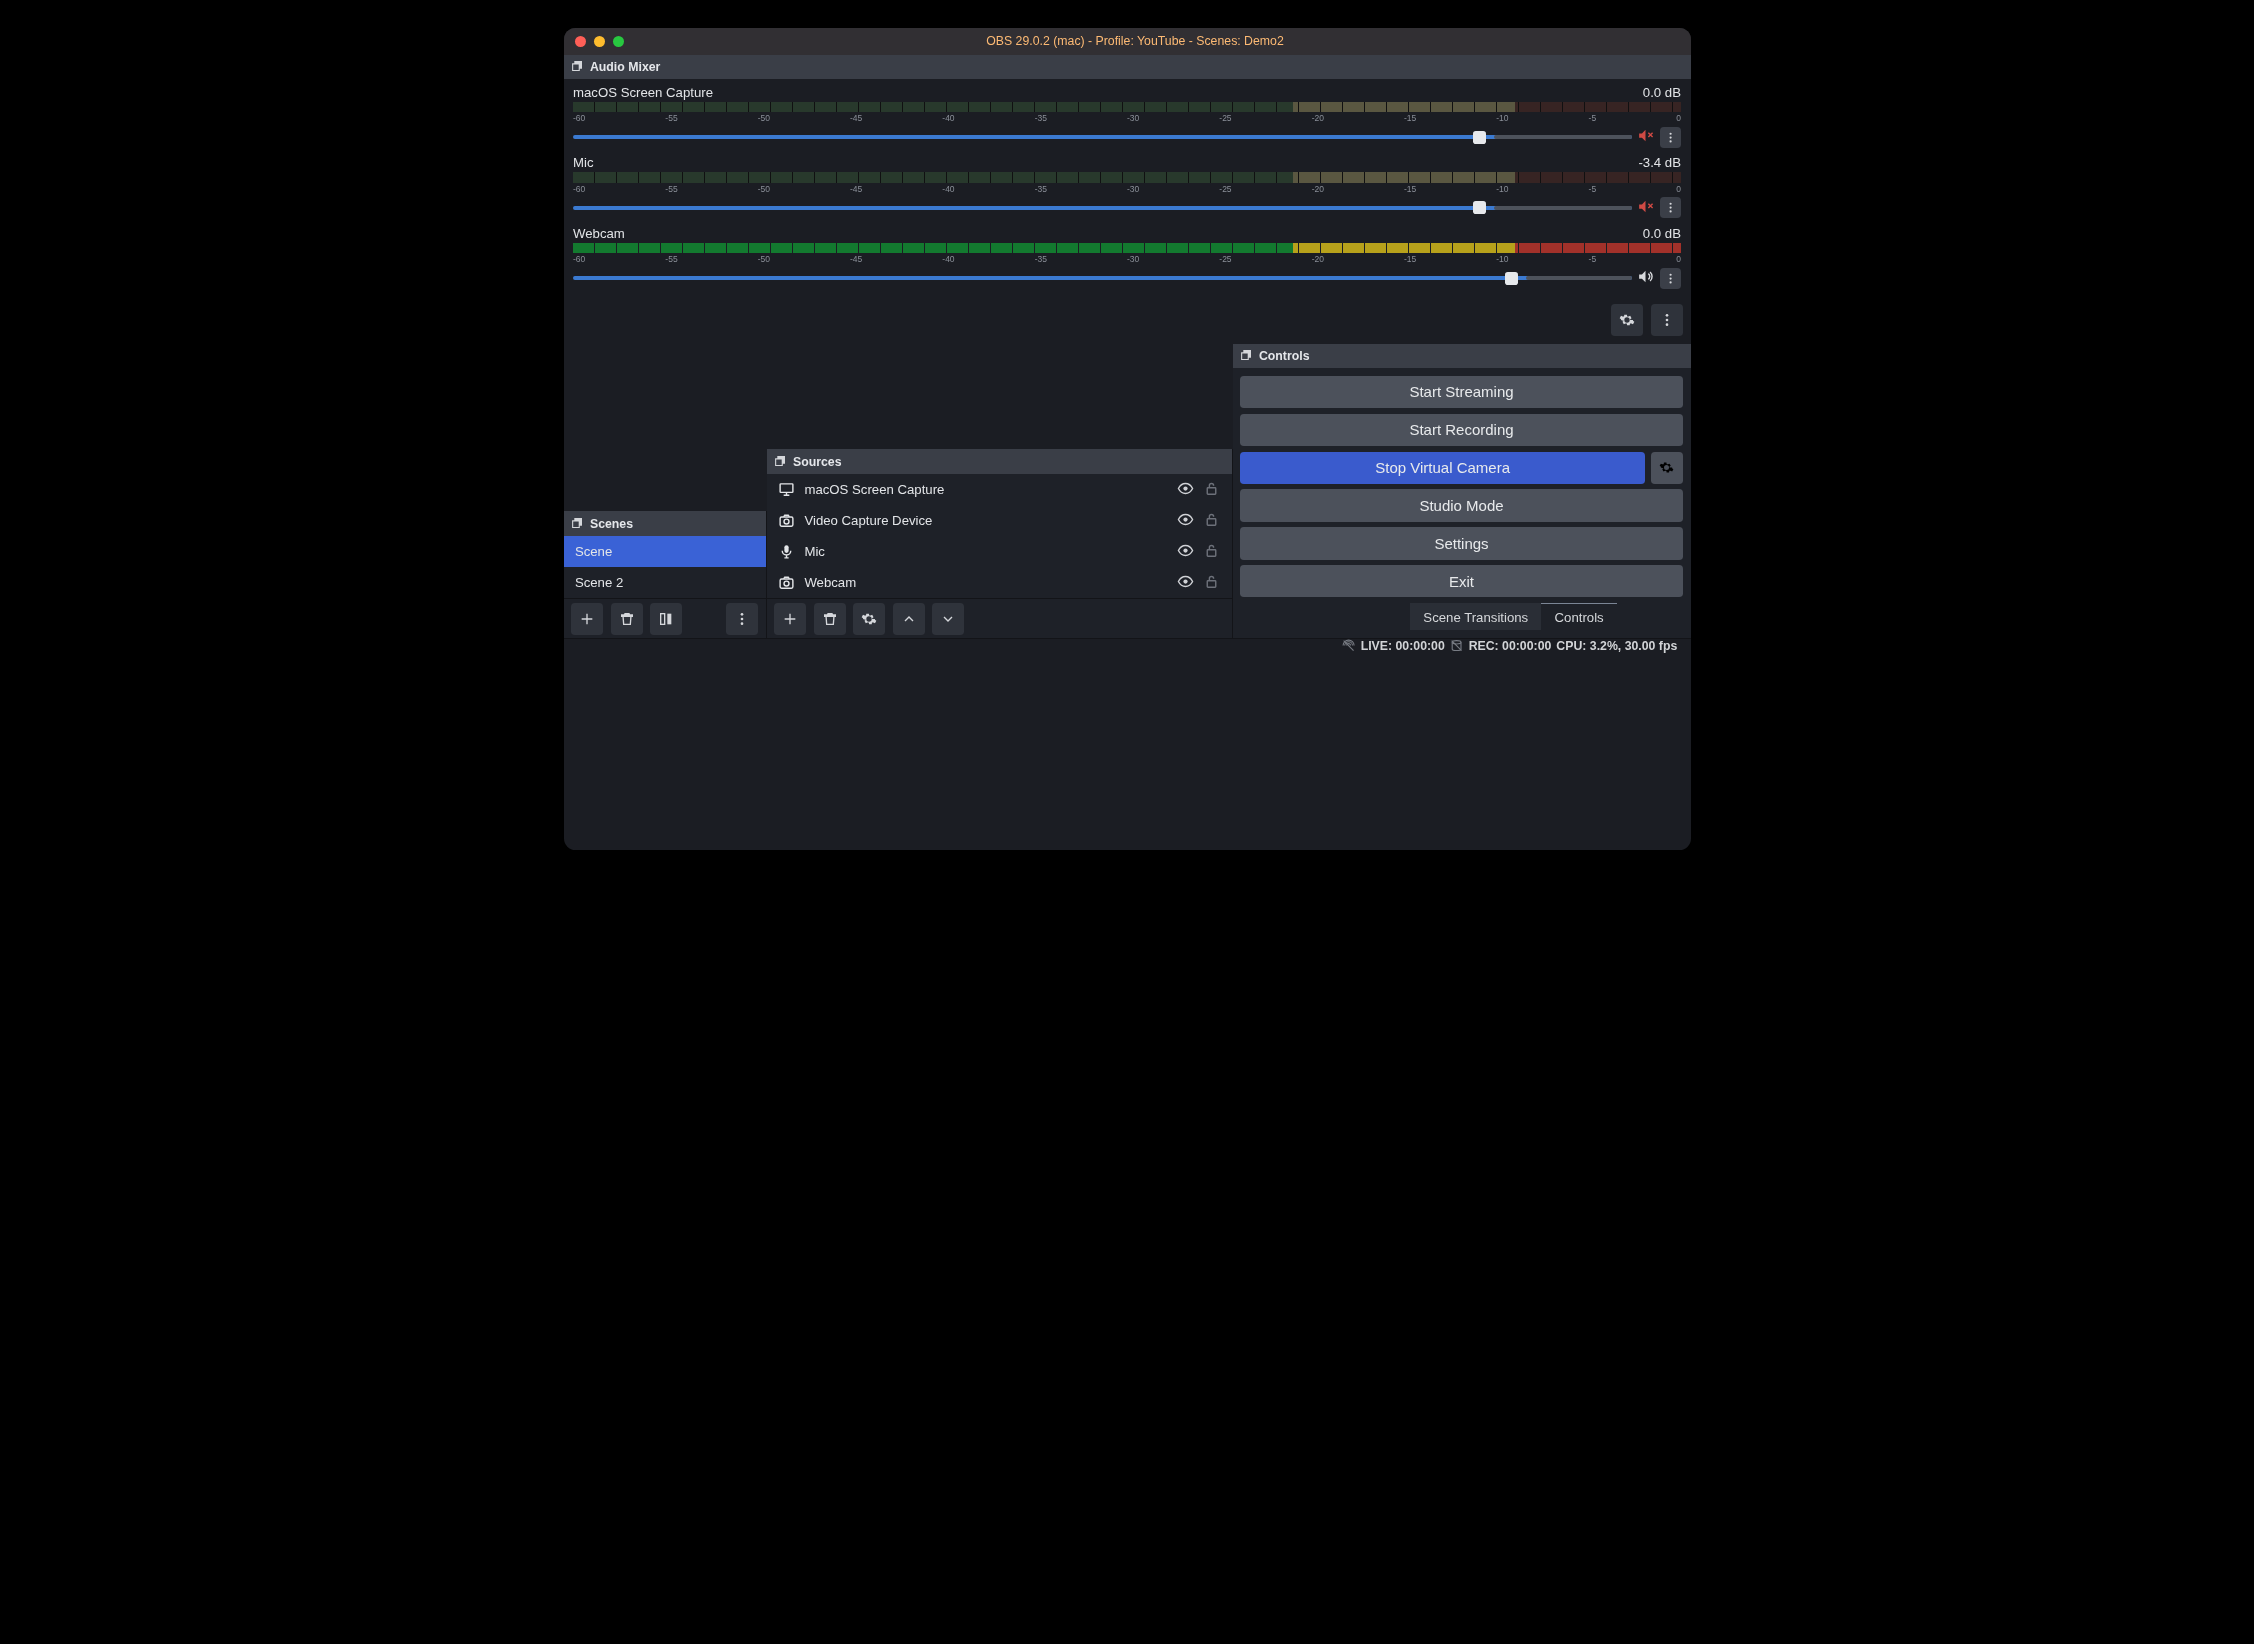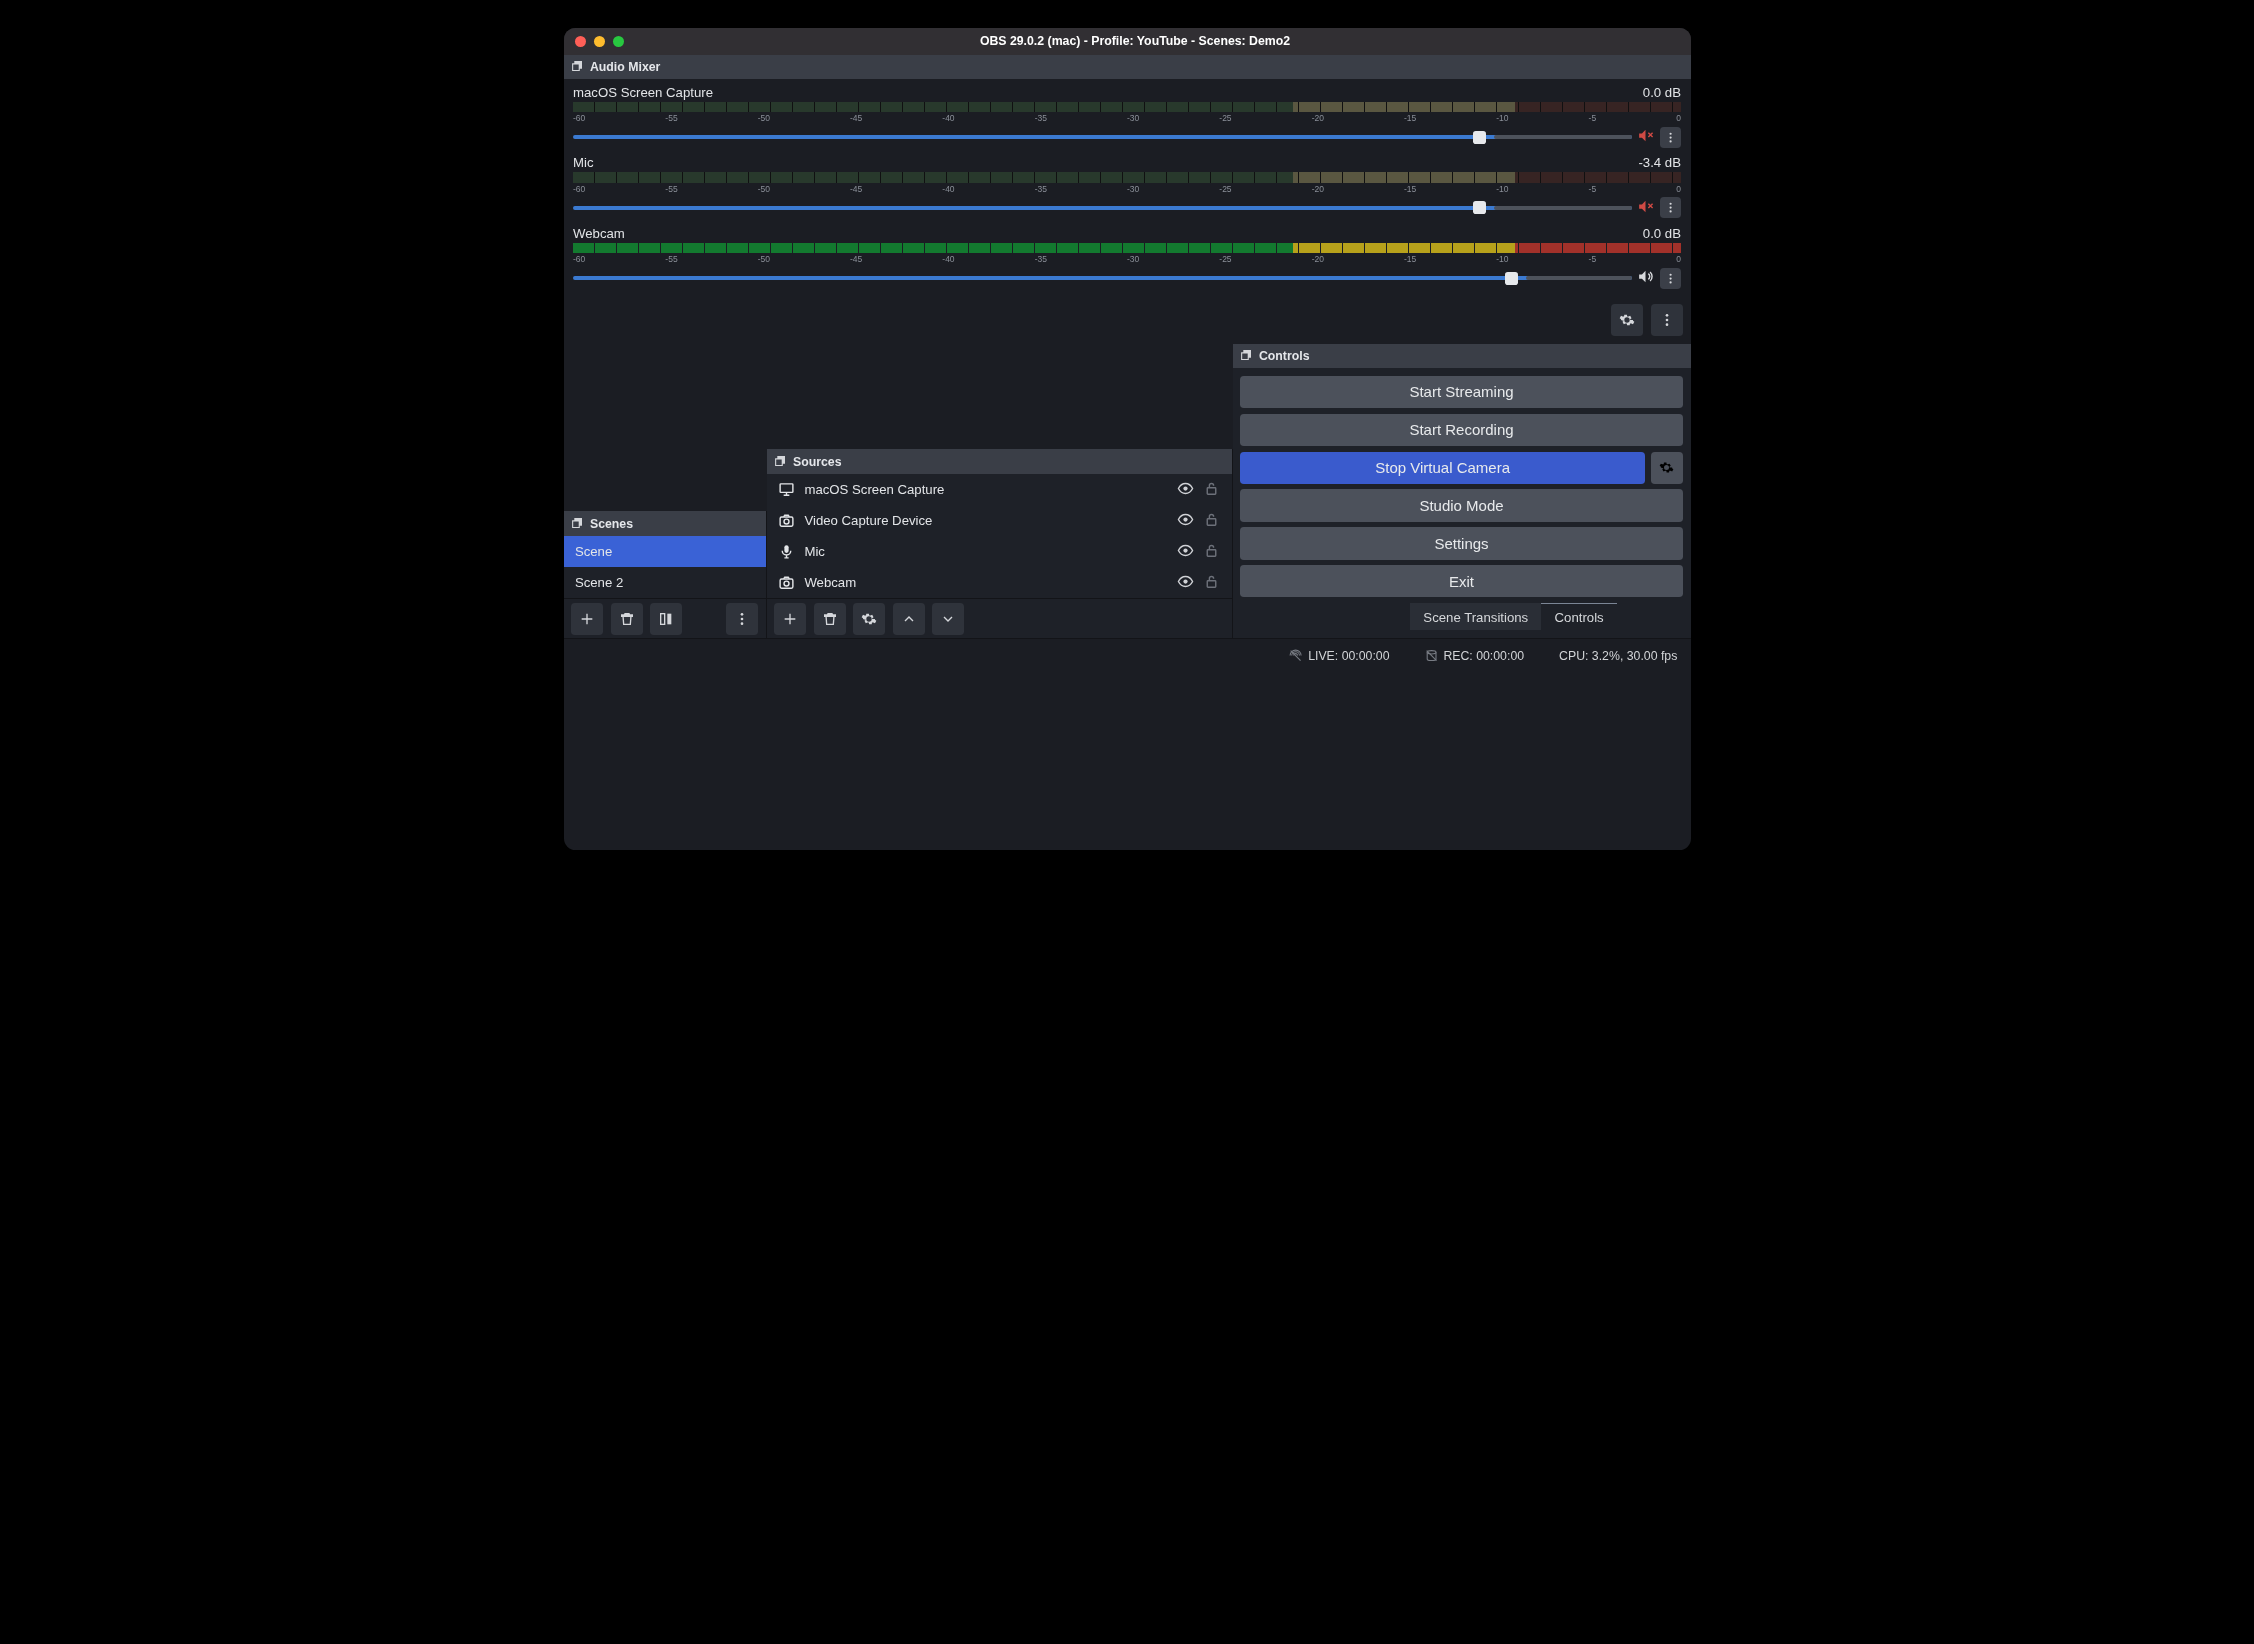--- a/index.html
+++ b/index.html
@@ -23,22 +23,22 @@
     position: relative;
   }
   .traffic-lights { display: flex; gap: 7.6px; padding-left: 11.4px; }
   .traffic-lights span { width: 11.4px; height: 11.4px; border-radius: 50%; display: block; }
   .tl-red { background: #ff5f57; }
   .tl-yellow { background: #febc2e; }
   .tl-green { background: #28c840; }
   .title-text {
     position: absolute; left: 0; right: 0;
     text-align: center;
-    color: #ffffff;
-    font-size: 12.3px; font-weight: 700; margin-left: 16px;
+    color: #fdba74;
+    font-size: 12.3px; font-weight: 400; margin-left: 16px;
   }
 
   .content { flex: 1; display: flex; flex-direction: column; }
   .top-area { display: flex; }
   .preview-col { width: 871px; display: flex; flex-direction: column; }
   .preview-area {
     height: 379px;
     background: #1e2128;
     display: flex; align-items: center; justify-content: center;
     position: relative;
@@ -159,23 +159,24 @@
   .ctrl-row .ctrl-btn { flex: 1; }
   .gear-side { width: 32px; padding:7.6px 0; background:#4c515b; border-radius:3.8px; display:flex; align-items:center; justify-content:center;}
   .gear-side svg{width:15px;height:15px;}
   .tabs-row { display:flex; justify-content:center; gap:0; margin-top:auto; padding-left:104px;}
   .tab { padding: 5.7px 13.2px; color:#d6d8db; font-size:13.2px; border-top:1.9px solid transparent; cursor:pointer;}
   .tab.active { border-top: 1.9px solid #7b8595; background:#1e2128;}
   .tab.inactive{ background:#2a2e36;}
 
   .statusbar {
     height: 24.6px; background: #1b1d23;
-    display: flex; align-items: flex-end; justify-content: flex-end;
-    gap: 35px; padding: 0 13.2px; color: #d2d4d7; font-size: 12.3px;
+    display: flex; align-items: flex-start; justify-content: flex-end;
+    gap: 5px; padding: 0 13.2px; color: #d2d4d7; font-size: 12.3px;
     border-top: 0.9px solid #131418;
+    font-weight: bold;
   }
   .statusbar .stat { display:flex; align-items:center; gap:5.7px;}
   .statusbar svg { width:13.2px; height:13.2px; color:#787c84;}
 
   svg { fill: currentColor; }
 </style>
 </head>
 <body>
 
 <svg width="0" height="0" style="position:absolute">

